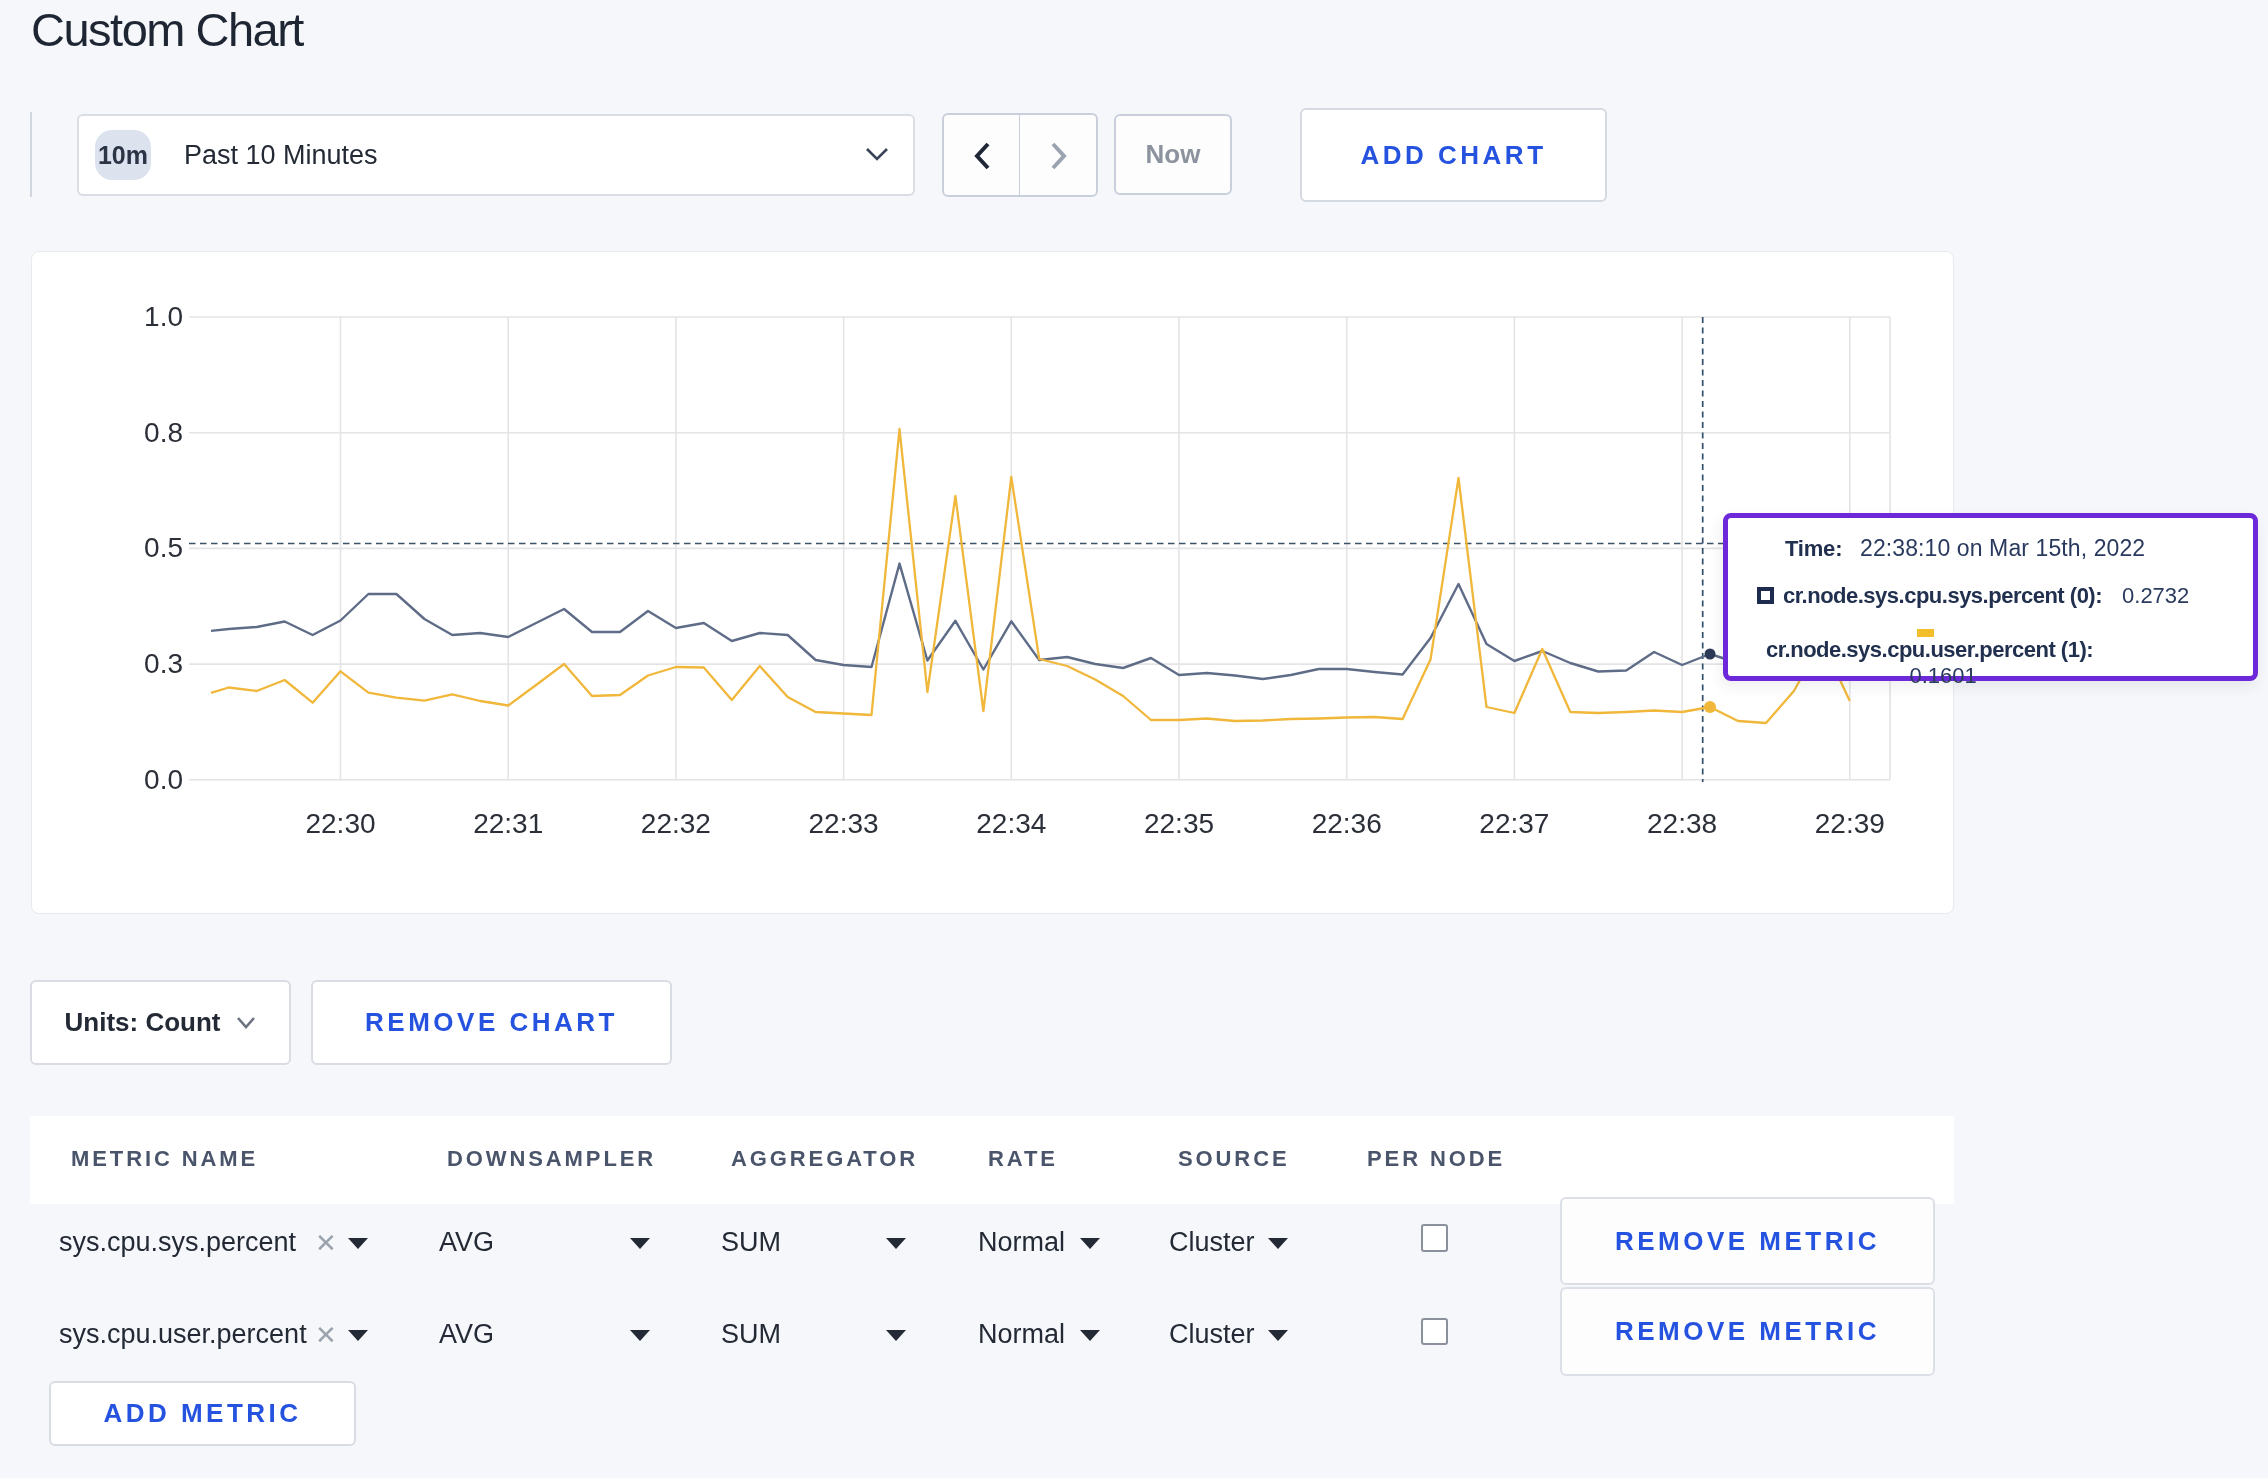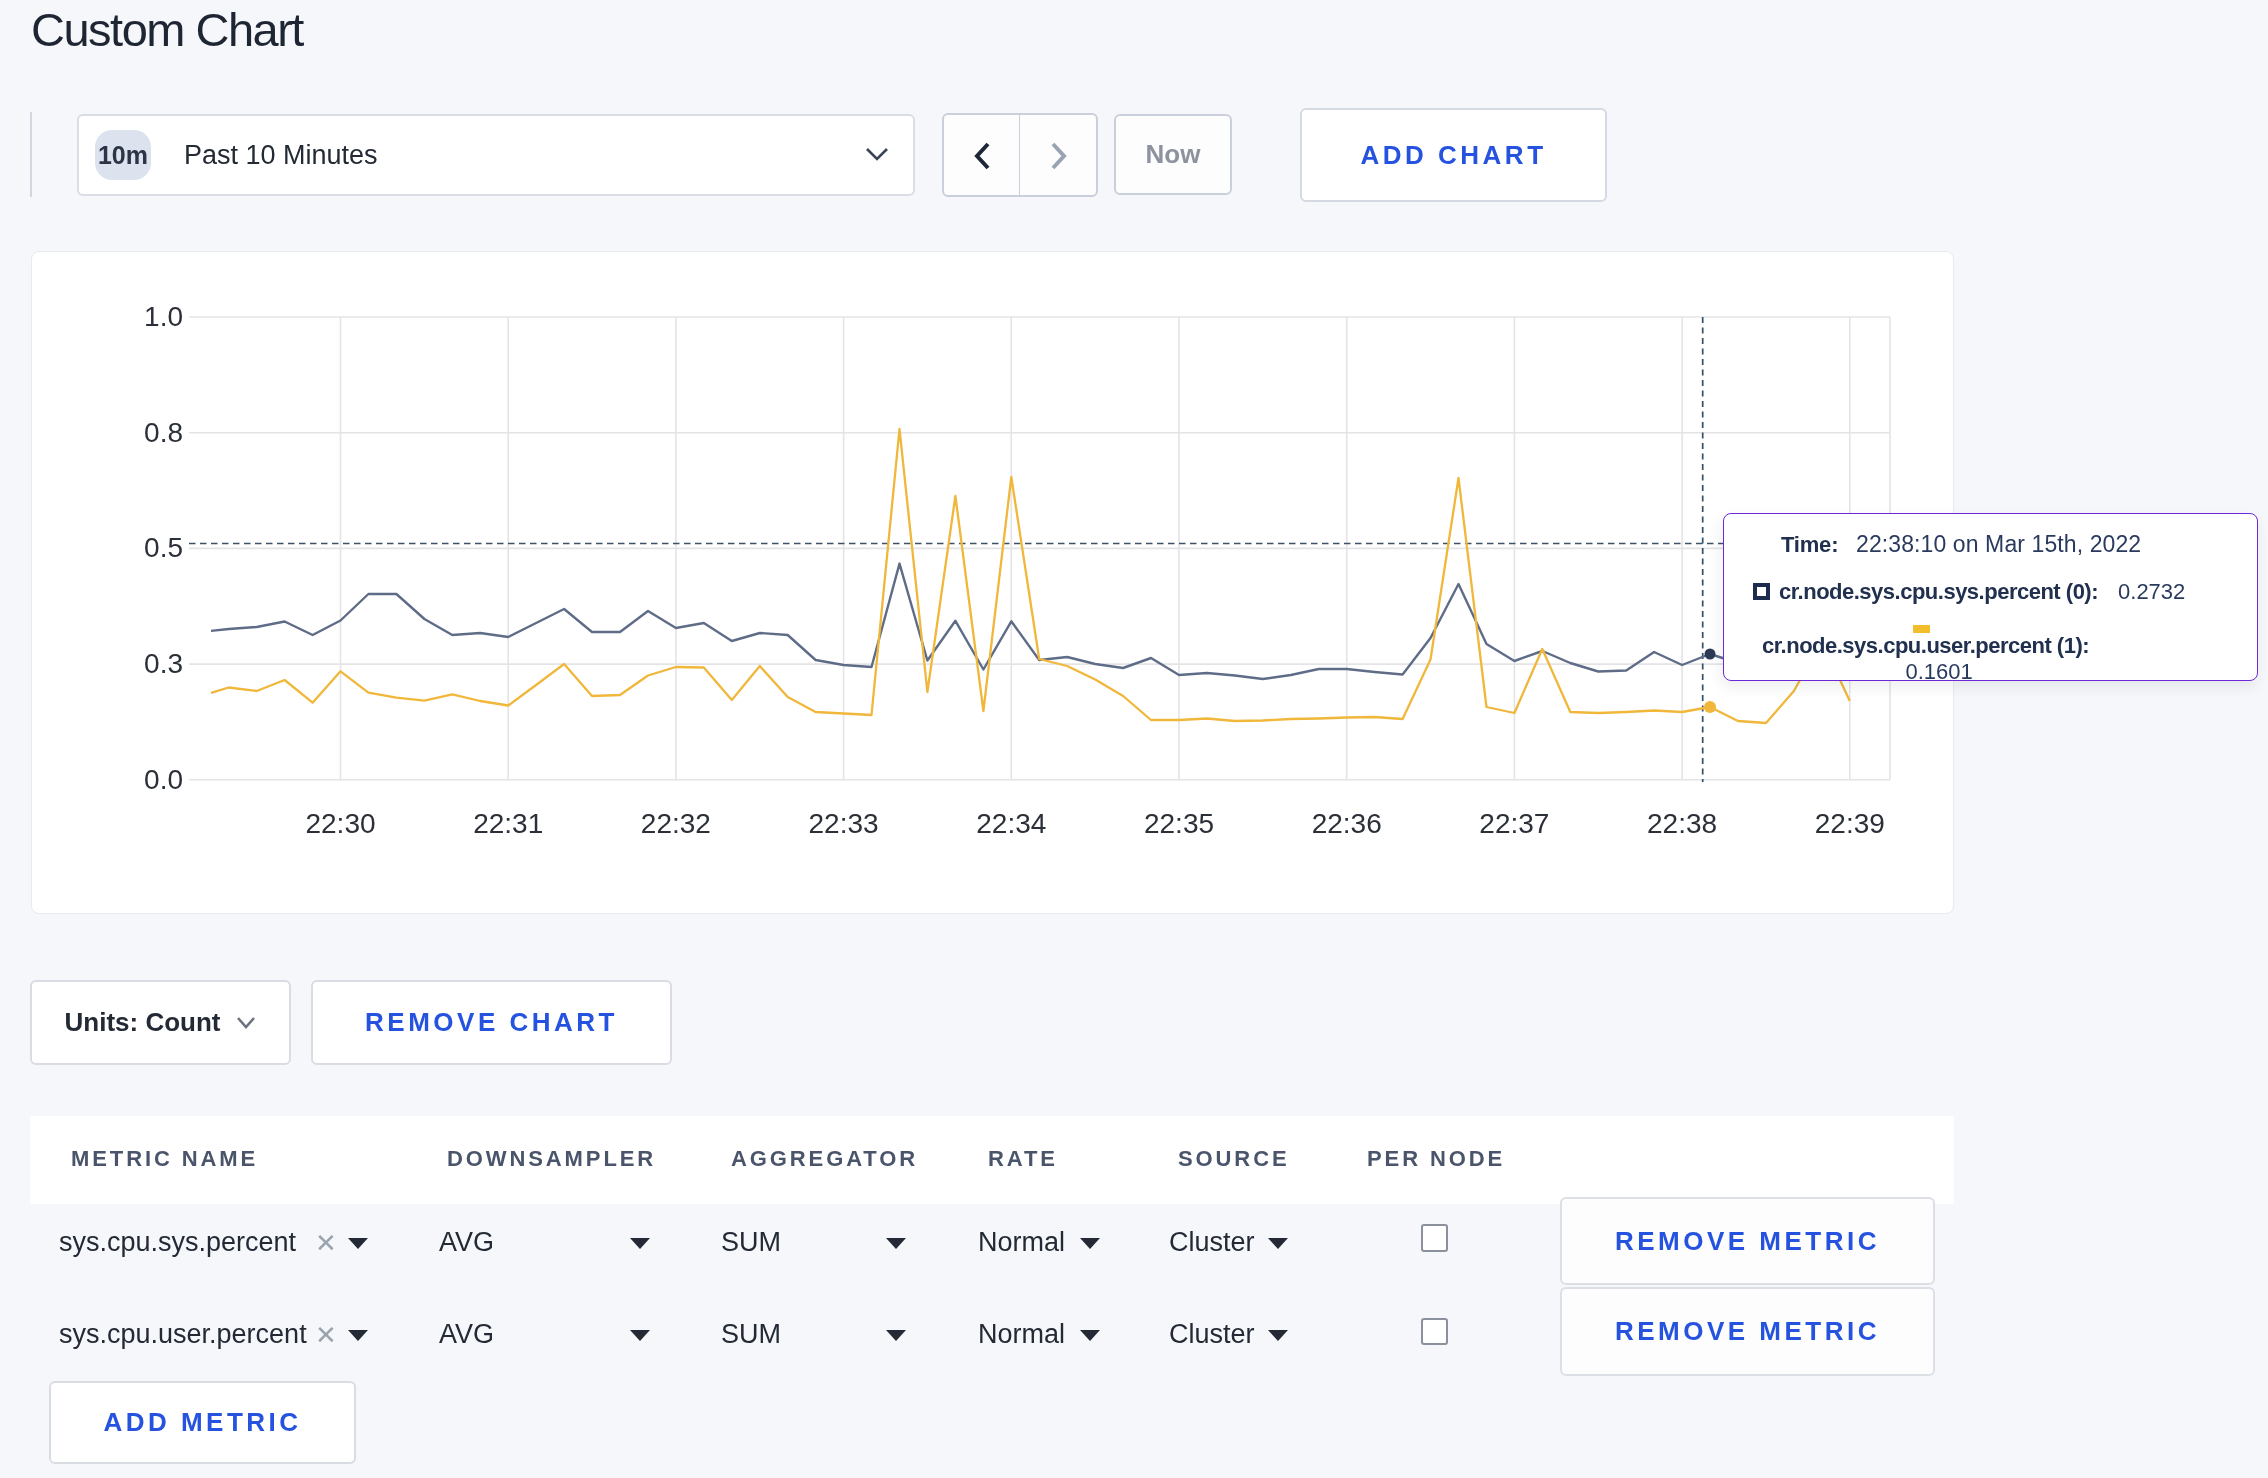--- a/index.html
+++ b/index.html
@@ -69,21 +69,21 @@
 <line x1="188.0" y1="542.5" x2="1724" y2="542.5" stroke="#3b5267" stroke-width="1.7" stroke-dasharray="6.5,4.5"></line>
 <line x1="1701.7" y1="316.0" x2="1701.7" y2="781" stroke="#33506b" stroke-width="1.7" stroke-dasharray="6,4.5"></line>
 <polyline points="210.0,629.9 227.7,628.0 255.7,626.0 283.6,620.5 311.6,634.0 339.5,619.5 367.4,593.0 395.4,593.0 423.4,618.0 451.3,634.0 479.2,632.0 507.2,636.0 535.1,622.0 563.1,608.0 591.0,631.0 619.0,631.0 647.0,610.0 674.9,627.0 702.8,622.0 730.8,640.0 758.8,632.0 786.7,634.0 814.6,659.0 842.6,664.0 870.5,666.0 898.5,562.6 926.4,659.5 954.4,619.8 982.4,668.5 1010.3,620.3 1038.2,659.0 1066.2,656.0 1094.2,663.0 1122.1,667.0 1150.0,657.0 1178.0,674.0 1205.9,672.0 1233.9,674.5 1261.8,678.0 1289.8,674.0 1317.8,668.0 1345.7,668.0 1373.6,671.0 1401.6,673.5 1429.5,637.0 1457.5,583.0 1485.5,643.0 1513.4,660.0 1541.3,650.0 1569.3,662.0 1597.2,670.5 1625.2,669.5 1653.1,651.0 1681.1,664.0 1709.0,653.0 1737.0,662.0 1765.0,664.0 1792.9,663.0" fill="none" stroke="#5f6c87" stroke-width="2.4" stroke-linejoin="round"></polyline>
 <polyline points="210.0,691.9 227.7,686.5 255.7,690.0 283.6,679.0 311.6,701.7 339.5,670.3 367.4,691.6 395.4,696.6 423.4,699.7 451.3,693.3 479.2,700.0 507.2,704.5 535.1,684.0 563.1,663.0 591.0,695.0 619.0,694.0 647.0,674.5 674.9,666.0 702.8,666.5 730.8,699.0 758.8,665.0 786.7,696.0 814.6,711.0 842.6,712.5 870.5,714.0 898.5,428.0 926.4,691.0 954.4,495.0 982.4,710.0 1010.3,476.0 1038.2,658.0 1066.2,665.0 1094.2,678.5 1122.1,695.0 1150.0,719.0 1178.0,719.0 1205.9,717.5 1233.9,720.0 1261.8,719.5 1289.8,718.0 1317.8,717.5 1345.7,716.5 1373.6,716.0 1401.6,718.0 1429.5,658.5 1457.5,477.0 1485.5,706.0 1513.4,712.0 1541.3,648.0 1569.3,711.0 1597.2,712.0 1625.2,711.0 1653.1,709.5 1681.1,711.0 1709.0,706.0 1737.0,720.0 1765.0,722.0 1792.9,690.0 1820.8,640.0 1848.8,700.0" fill="none" stroke="#f0b73a" stroke-width="2.3" stroke-linejoin="round"></polyline>
 <circle cx="1709.0" cy="653" r="5.5" fill="#2c3a57"></circle>
 <circle cx="1709.0" cy="706" r="6" fill="#f0b73a"></circle>
 </g>
 </svg>
 </div>
 
-<div class="abs" style="left:1723px;top:513px;width:535px;height:168px;background:#fff;border:1px solid #6d28d9;border-radius:8px;box-shadow:-2px 6px 14px rgba(40,50,70,0.08);z-index:5;white-space:nowrap;">
+<div class="abs" style="left:1723px;top:513px;width:535px;height:168px;background:#fff;border:5px solid #6d28d9;border-radius:8px;box-shadow:-2px 6px 14px rgba(40,50,70,0.08);z-index:5;white-space:nowrap;">
   <div class="abs" style="left:57px;top:17px;font-size:22px;color:#22304f;letter-spacing:-0.2px;"><b>Time:</b>&nbsp;&nbsp;&nbsp;<span style="color:#2a3a5e;font-size:23px;letter-spacing:0.1px;">22:38:10 on Mar 15th, 2022</span></div>
   <div class="abs" style="left:29px;top:64px;display:flex;align-items:center;height:27px;">
     <span style="width:17px;height:17px;border:4px solid #1c2b4e;display:inline-block;box-sizing:border-box;"></span>
     <span style="margin-left:9px;font-size:22px;font-weight:700;color:#22304f;letter-spacing:-0.5px;">cr.node.sys.cpu.sys.percent (0):</span>
     <span style="margin-left:20px;font-size:22px;color:#2a3a5e;">0.2732</span>
   </div>
   <div class="abs" style="left:29px;top:111px;display:flex;align-items:center;height:27px;flex-direction:column;">
     <span style="width:17px;height:17px;border:4px solid #f2be2c;display:inline-block;box-sizing:border-box;"></span>
     <span style="margin-left:9px;font-size:22px;font-weight:700;color:#22304f;letter-spacing:-0.5px;">cr.node.sys.cpu.user.percent (1):</span>
     <span style="margin-left:36px;font-size:22px;color:#2a3a5e;">0.1601</span>
@@ -136,14 +136,14 @@
 <div class="caret" style="left:886px;top:1330px;"></div>
 <div class="abs rowtxt" style="left:978px;top:1319px;">Normal</div>
 <div class="caret" style="left:1080px;top:1330px;"></div>
 <div class="abs rowtxt" style="left:1169px;top:1319px;">Cluster</div>
 <div class="caret" style="left:1268px;top:1330px;"></div>
 <div class="abs" style="left:1421px;top:1318px;width:27px;height:27px;background:#fff;border:2px solid #8a919d;border-radius:3px;"></div>
 <div class="btn" style="left:1560px;top:1287px;width:375px;height:89px;border-color:#dcdfe6;background:#fdfdfe;">
     <span class="blue">REMOVE METRIC</span>
   </div>
 
-<div class="btn" style="left:49px;top:1381px;width:307px;height:83px;border-color:#d9dce3;">
+<div class="btn" style="left:49px;top:1381px;width:307px;height:65px;border-color:#d9dce3;">
     <span class="blue">ADD METRIC</span>
   </div>
 </body></html>

